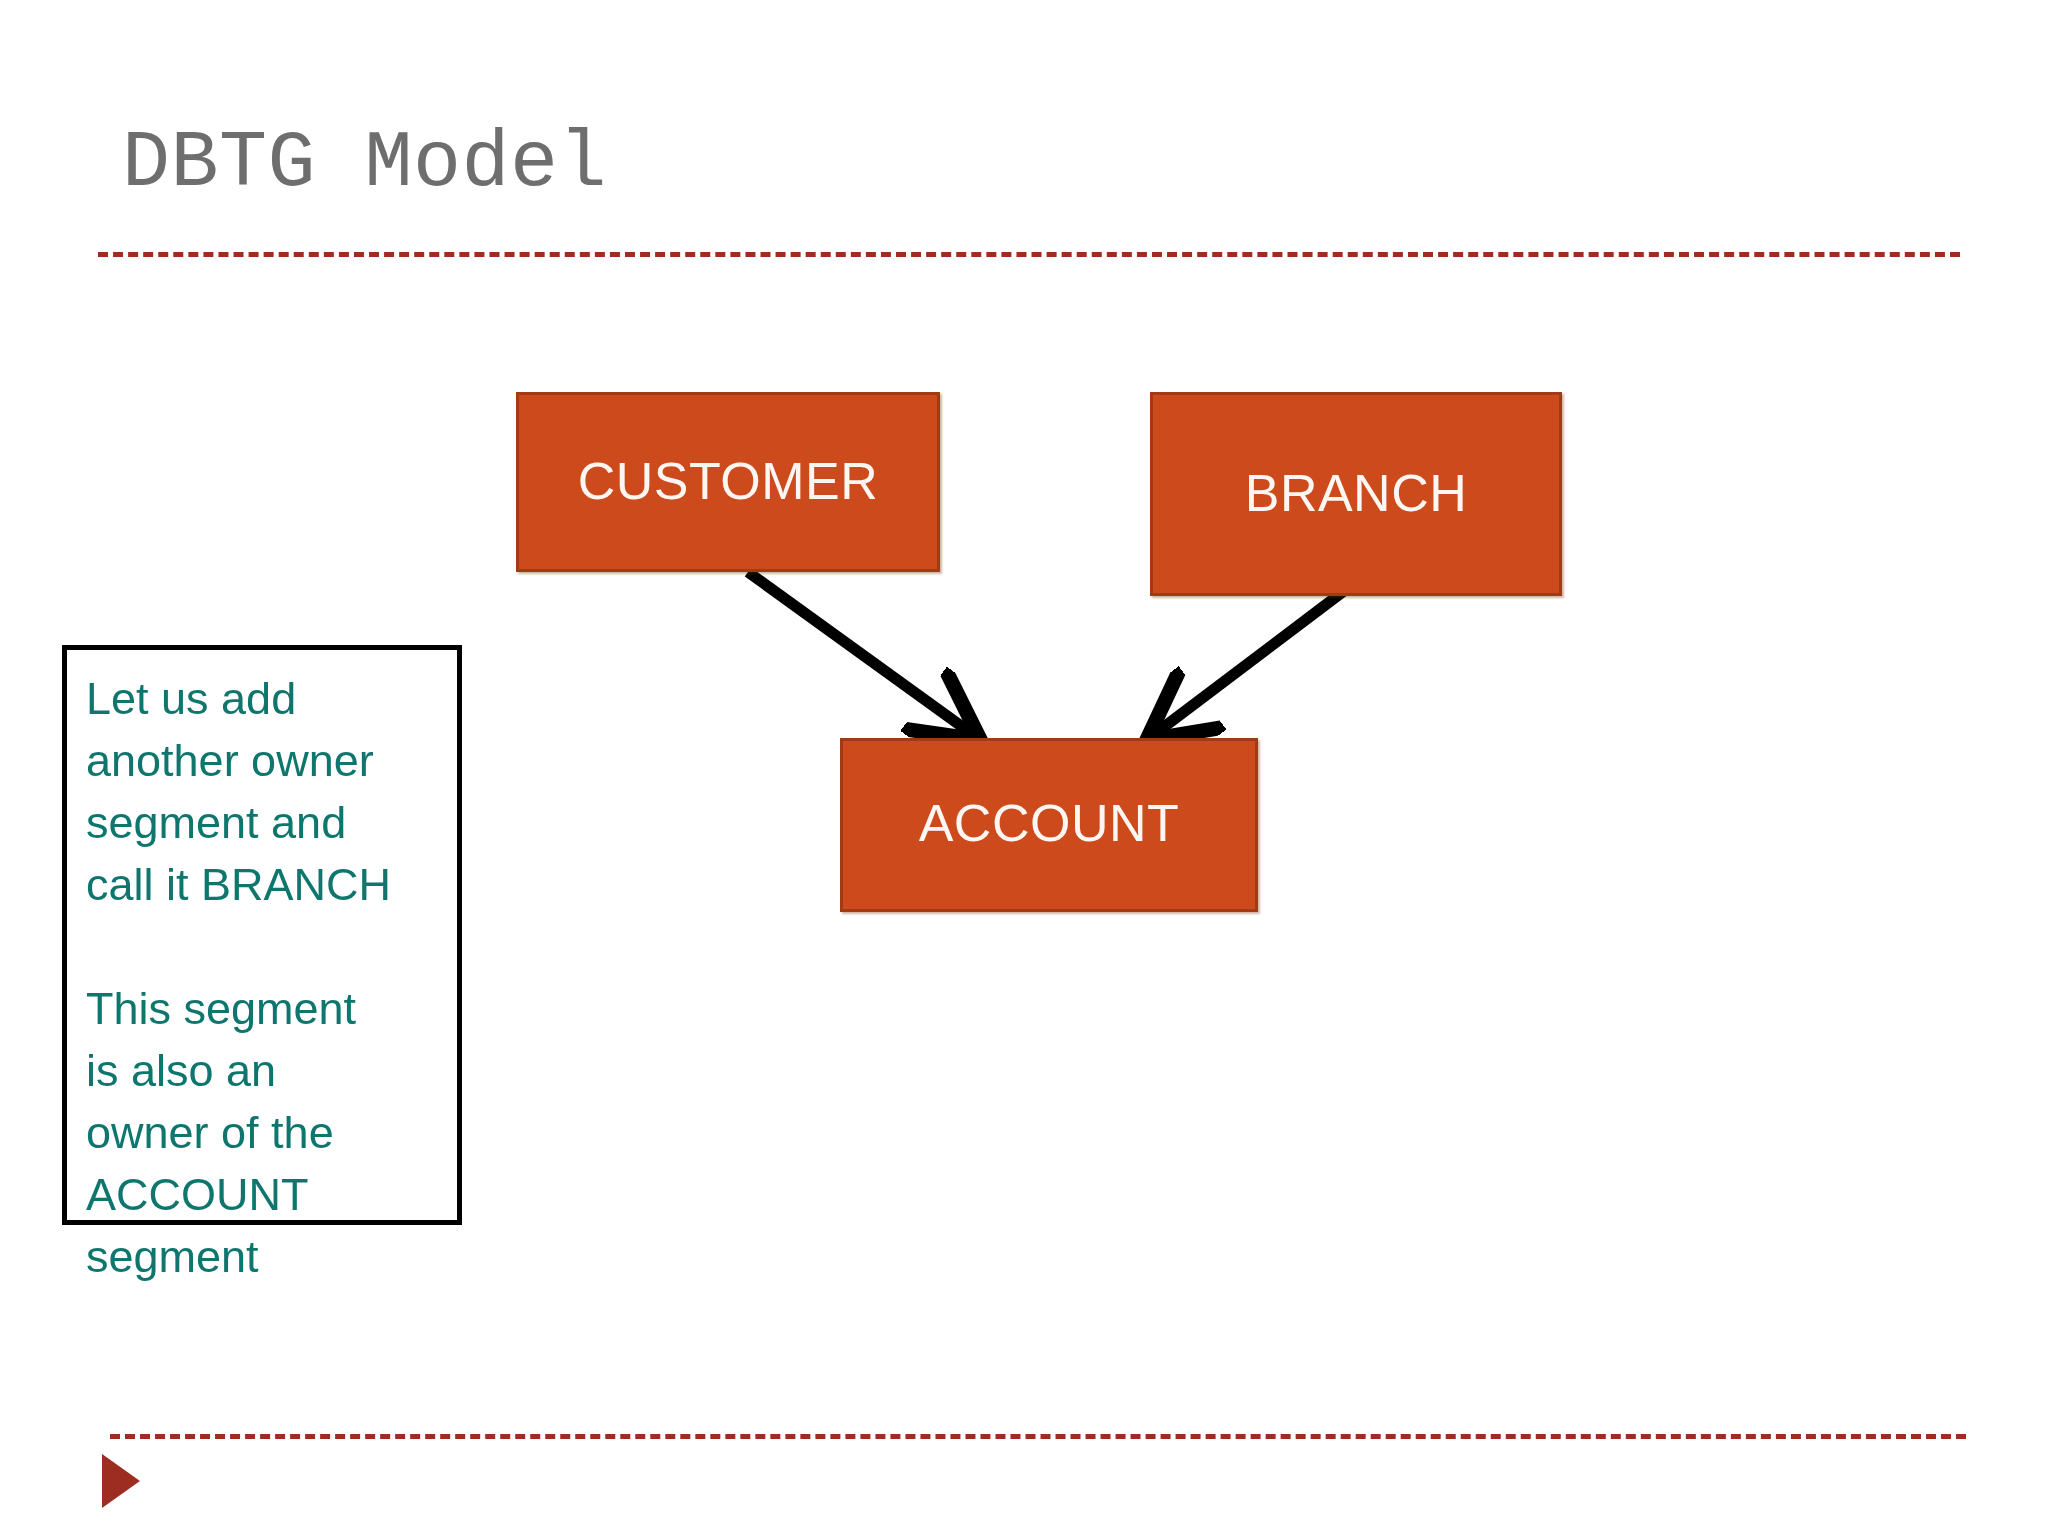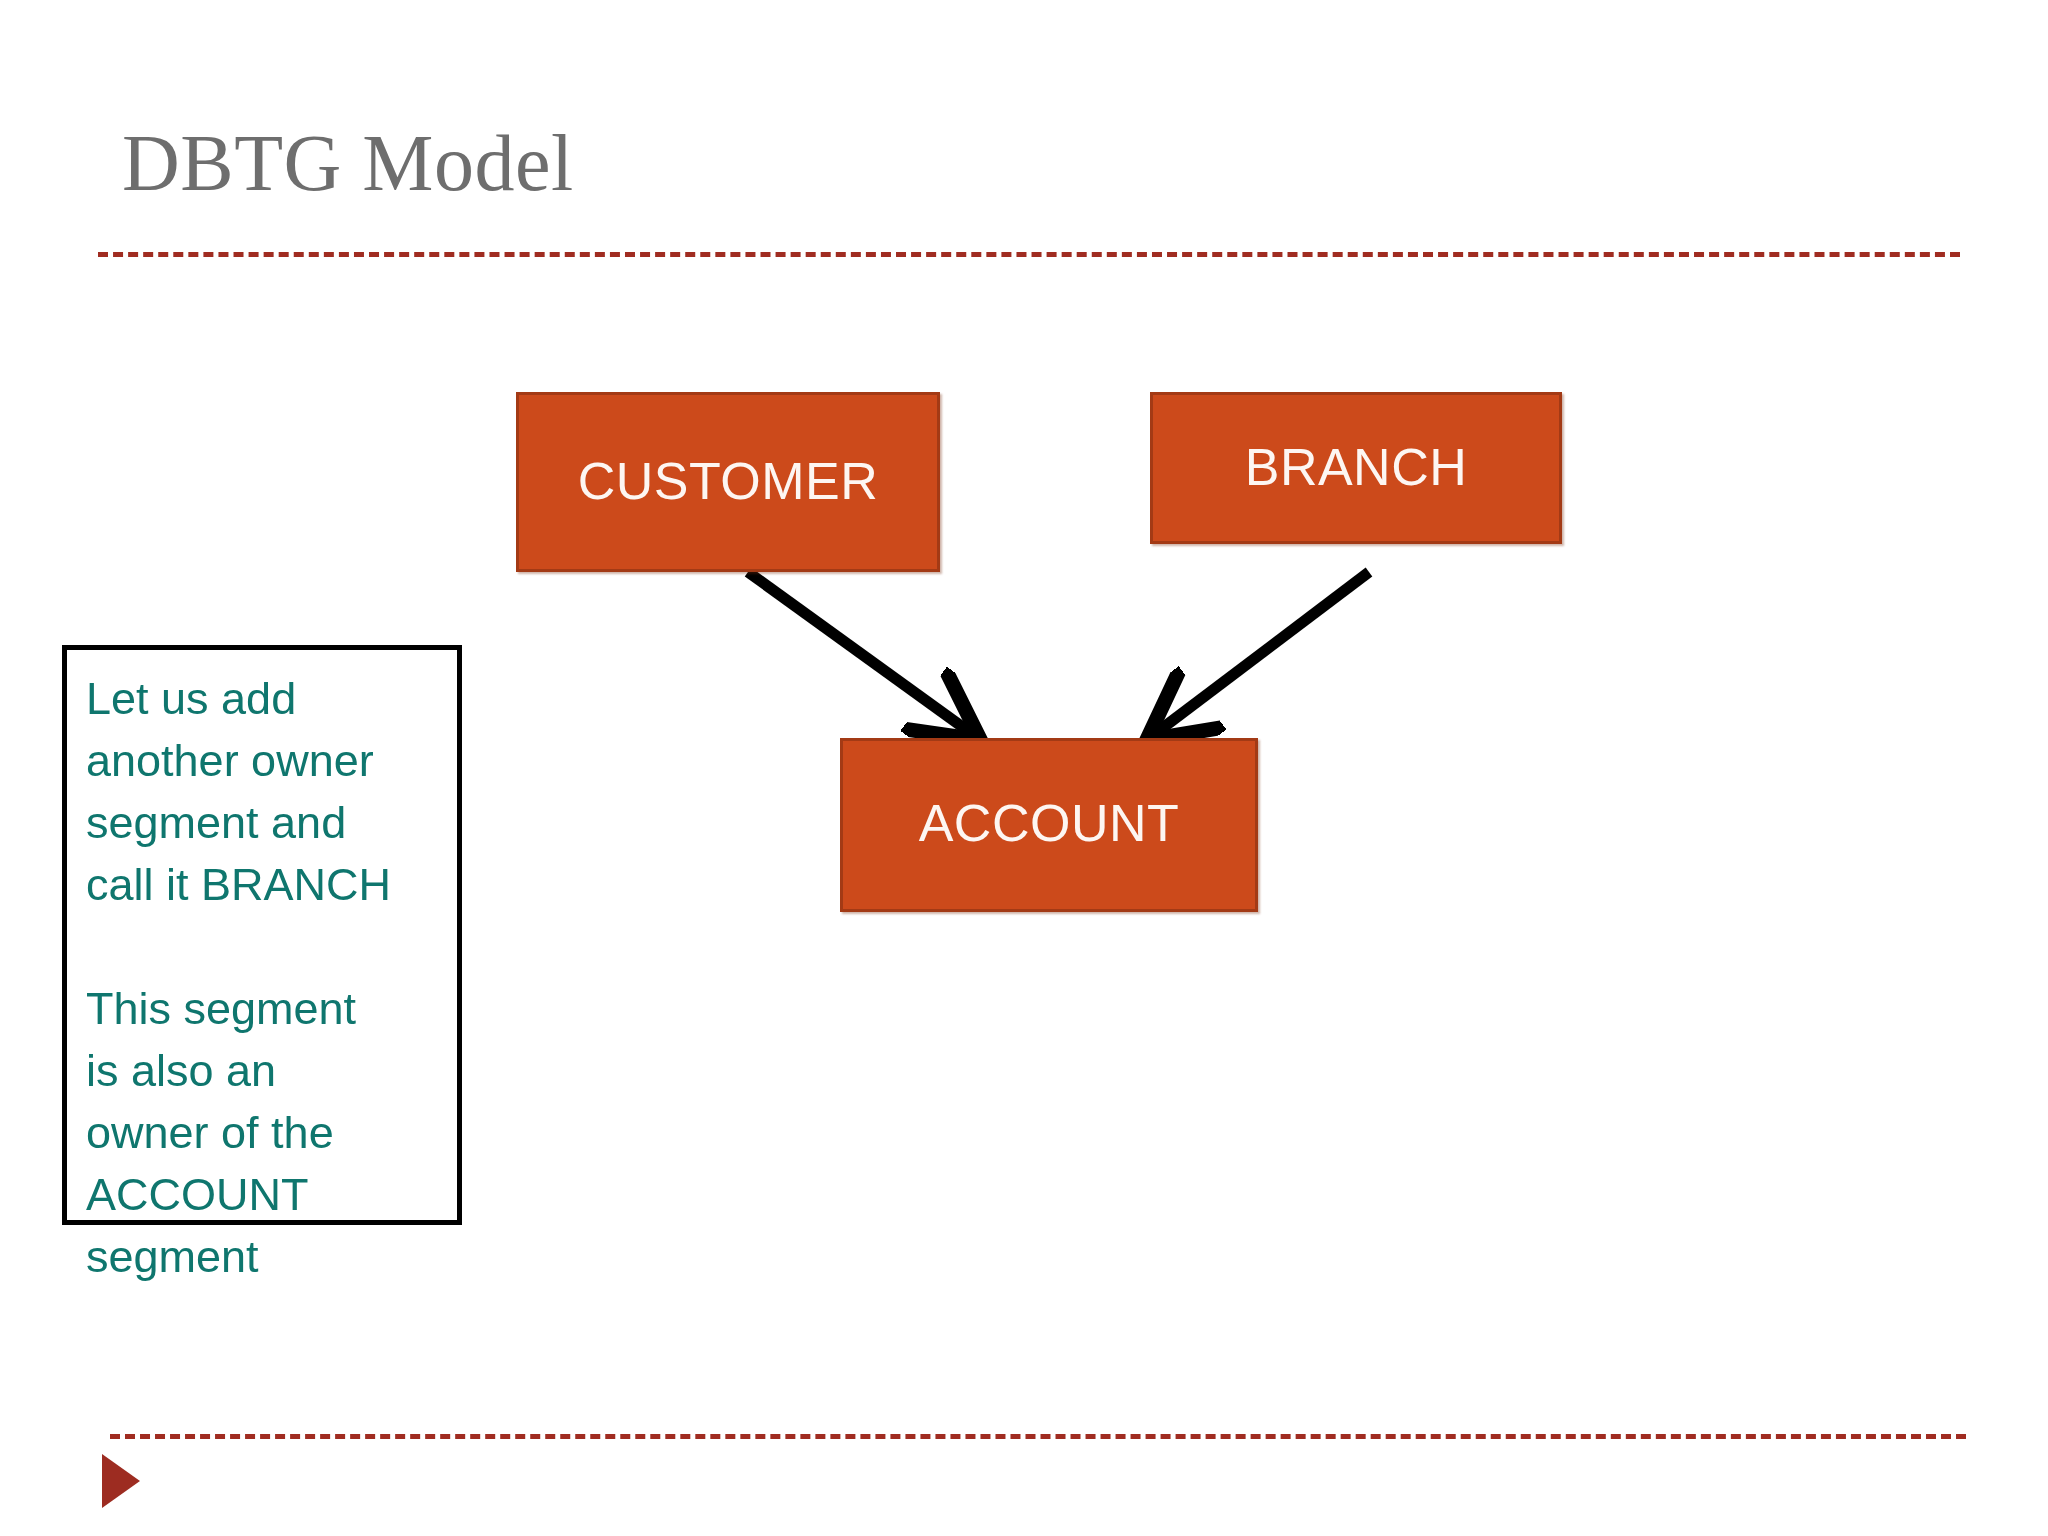--- a/index.html
+++ b/index.html
@@ -14,21 +14,21 @@
     background: #ffffff;
     overflow: hidden;
     font-family: "Liberation Sans", sans-serif;
   }
 
   
   .slide-title {
     position: absolute;
     left: 122px;
     top: 118px;
-    font-family: Liberation Serif, serif;
+    font-family: Liberation Mono, monospace;
     font-size: 80px;
     font-weight: 400;
     color: #6e6e6e;
     letter-spacing: 0.5px;
     white-space: nowrap;
   }
 
   
   .rule {
     position: absolute;
@@ -101,21 +101,21 @@
   #entity-customer {
     left: 516px;
     top: 392px;
     width: 424px;
     height: 180px;
   }
   #entity-branch {
     left: 1150px;
     top: 392px;
     width: 412px;
-    height: 152px;
+    height: 204px;
   }
   #entity-account {
     left: 840px;
     top: 738px;
     width: 418px;
     height: 174px;
   }
   #entity-customer .entity-label,
   #entity-branch .entity-label { margin-top: -2px; }
   #entity-account .entity-label { margin-top: -4px; }

